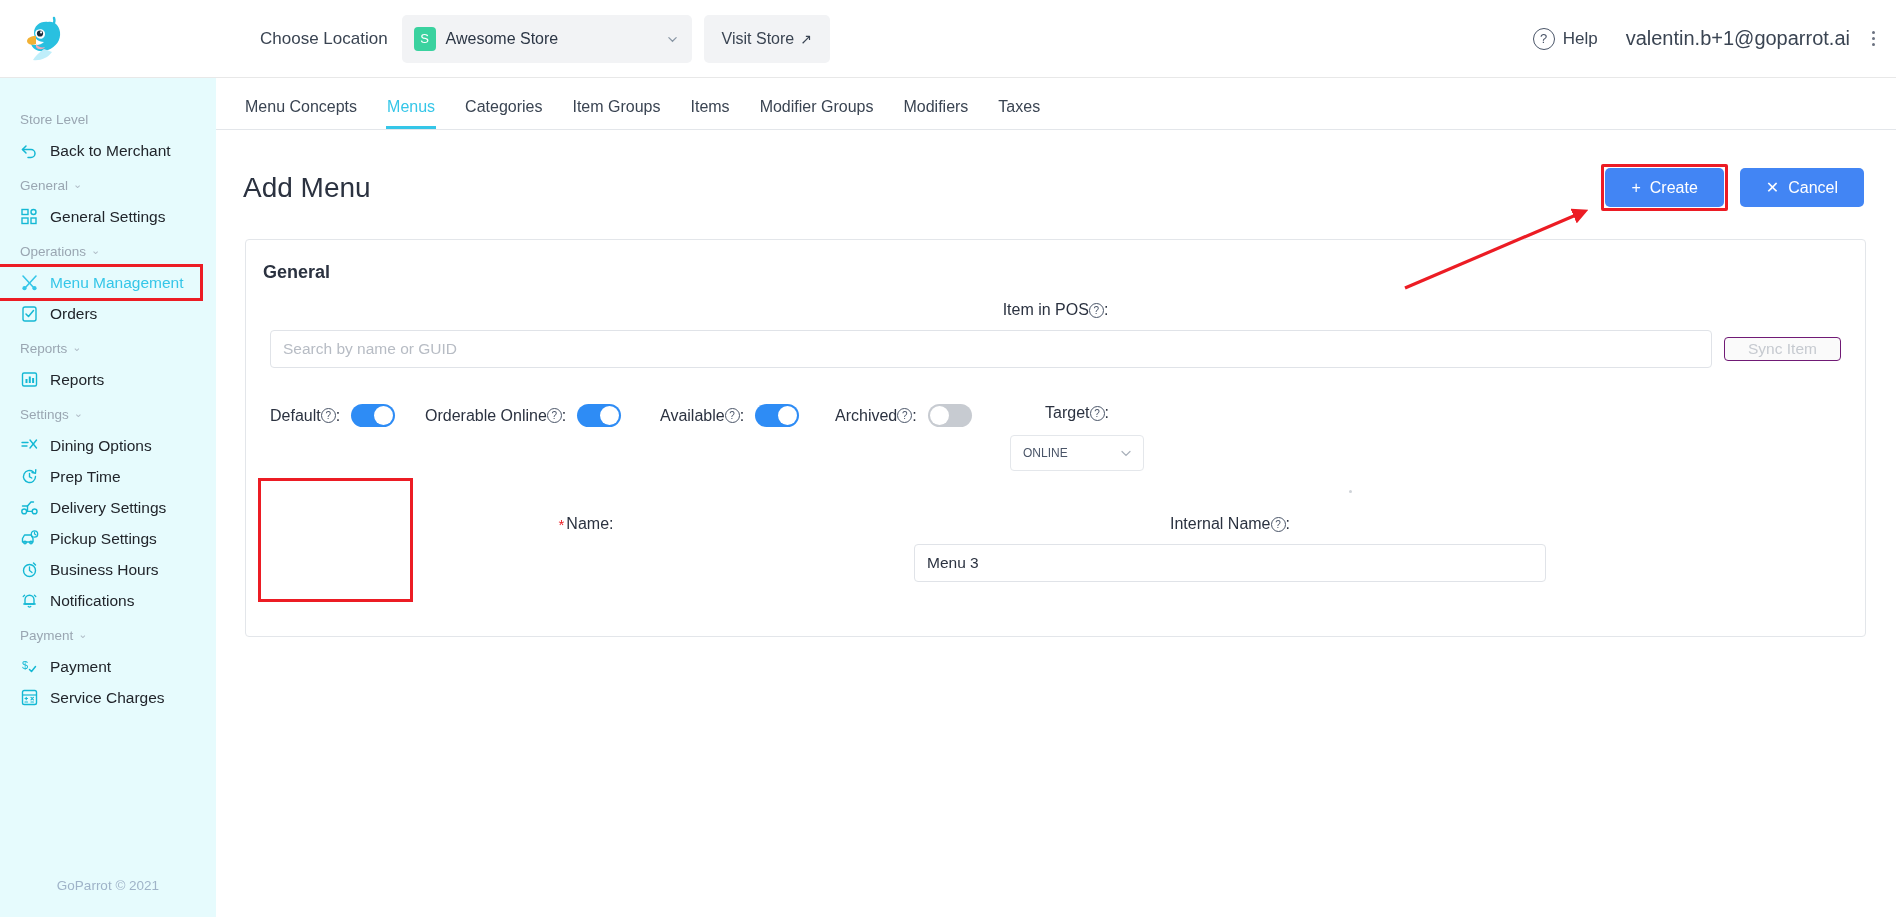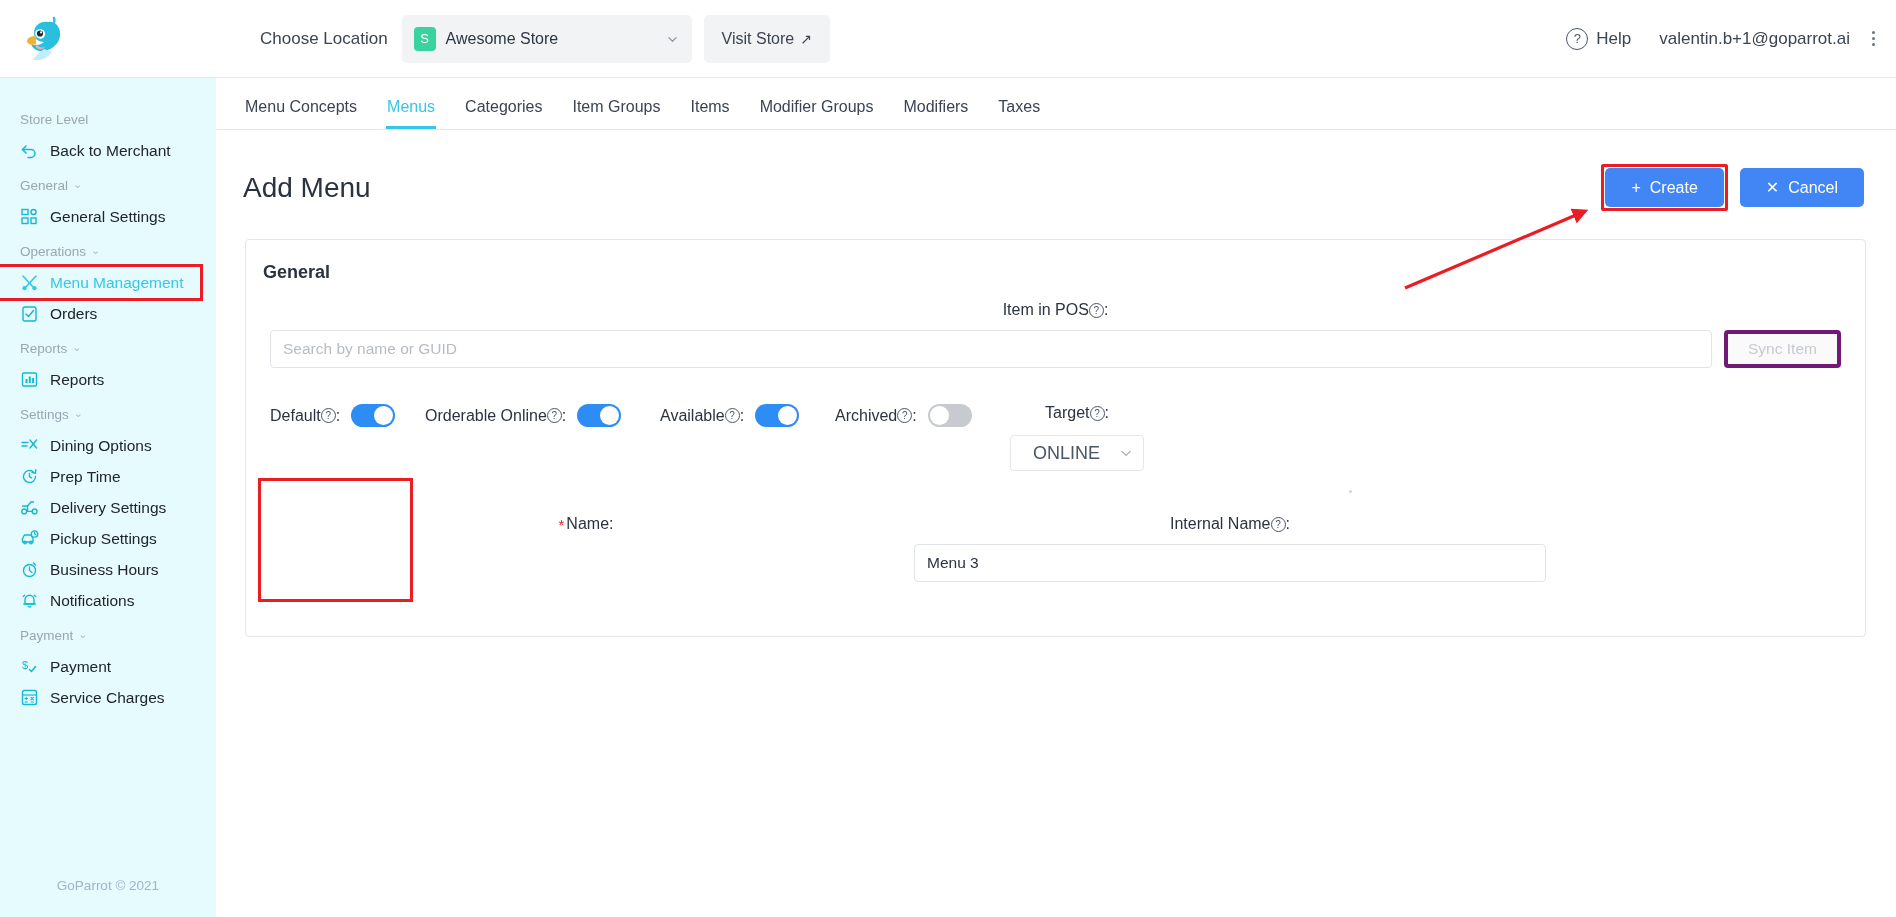--- a/index.html
+++ b/index.html
@@ -50,21 +50,21 @@
 
   .header-right {
     margin-left: auto; display: flex; align-items: center; padding-right: 14px; gap: 10px;
   }
   .help-wrap { display: flex; align-items: center; gap: 8px; cursor: pointer; }
   .help-circle {
     width: 22px; height: 22px; border-radius: 50%; border: 1.5px solid #4a5568;
     color: #4a5568; font-size: 13px; display: flex; align-items: center; justify-content: center;
   }
   .help-text { font-size: 17px; color: #3a4452; }
-  .user-email { font-size: 17px; color: #3a4452; margin-left: 18px; }
+  .user-email { font-size: 20px; color: #3a4452; margin-left: 18px; }
   .kebab { width: 18px; display: flex; flex-direction: column; align-items: center; gap: 3px; cursor: pointer; margin-left: 4px;}
   .kebab i { width: 3px; height: 3px; border-radius: 50%; background: #6b7280; display: block; }
 
   
   .sidebar {
     position: absolute; left: 0; top: 78px; width: 216px; height: 839px;
     background: #e6fbfd; padding-top: 22px;
     font-size: 15px; overflow: hidden;
   }
   .sb-group-label {
@@ -146,21 +146,21 @@
   .row-pos { padding: 18px 24px 0 24px; }
   .pos-inputs { display: flex; align-items: center; gap: 12px; margin-top: 11px; }
   .text-input {
     height: 38px; border: 1px solid #e0e3e8; border-radius: 4px; background: #fff;
     font-size: 15.5px; color: #2b3240; padding: 0 12px;
     font-family: "Liberation Sans", sans-serif; outline: none;
   }
   .text-input::placeholder { color: #b7bcc4; }
   .pos-search { flex: 1 1 auto; }
   .sync-btn {
-    width: 117px; height: 38px; border: 4px solid #701a75; border-radius: 4px;
+    width: 117px; height: 24px; border: 1px solid #701a75; border-radius: 4px;
     background: #fafafa; color: #c6cad0; font-size: 15.5px;
     display: flex; align-items: center; justify-content: center; cursor: default;
     font-family: "Liberation Sans", sans-serif;
   }
 
   .toggles-row {
     display: flex; align-items: flex-start; padding: 36px 24px 0 24px; gap: 0;
   }
   .toggle-group { display: flex; align-items: center; gap: 11px; }
   .toggle {
@@ -170,22 +170,22 @@
   .toggle .knob {
     position: absolute; top: 2px; right: 2px; width: 19px; height: 19px; border-radius: 50%;
     background: #fff;
   }
   .toggle.off { background: #c7cbd1; }
   .toggle.off .knob { left: 2px; right: auto; }
 
   .target-col { display: flex; flex-direction: column; gap: 13px; }
   .select-box {
     width: 134px; height: 36px; border: 1px solid #e4e7eb; border-radius: 4px;
-    display: flex; align-items: center; padding: 0 22px; position: relative;
-    font-size: 18px; color: #4a5568; cursor: pointer; background: #fff;
+    display: flex; align-items: center; padding: 0 12px; position: relative;
+    font-size: 12px; color: #4a5568; cursor: pointer; background: #fff;
   }
   .select-box .sc { position: absolute; right: 11px; top: 50%; transform: translateY(-50%); }
 
   .names-row {
     display: flex; padding: 44px 24px 0 24px; gap: 0;
   }
   .name-col { width: 632px; }
   .name-col .text-input { width: 100%; margin-top: 11px; }
   .name-col.spaced { margin-left: 12px; }
 

